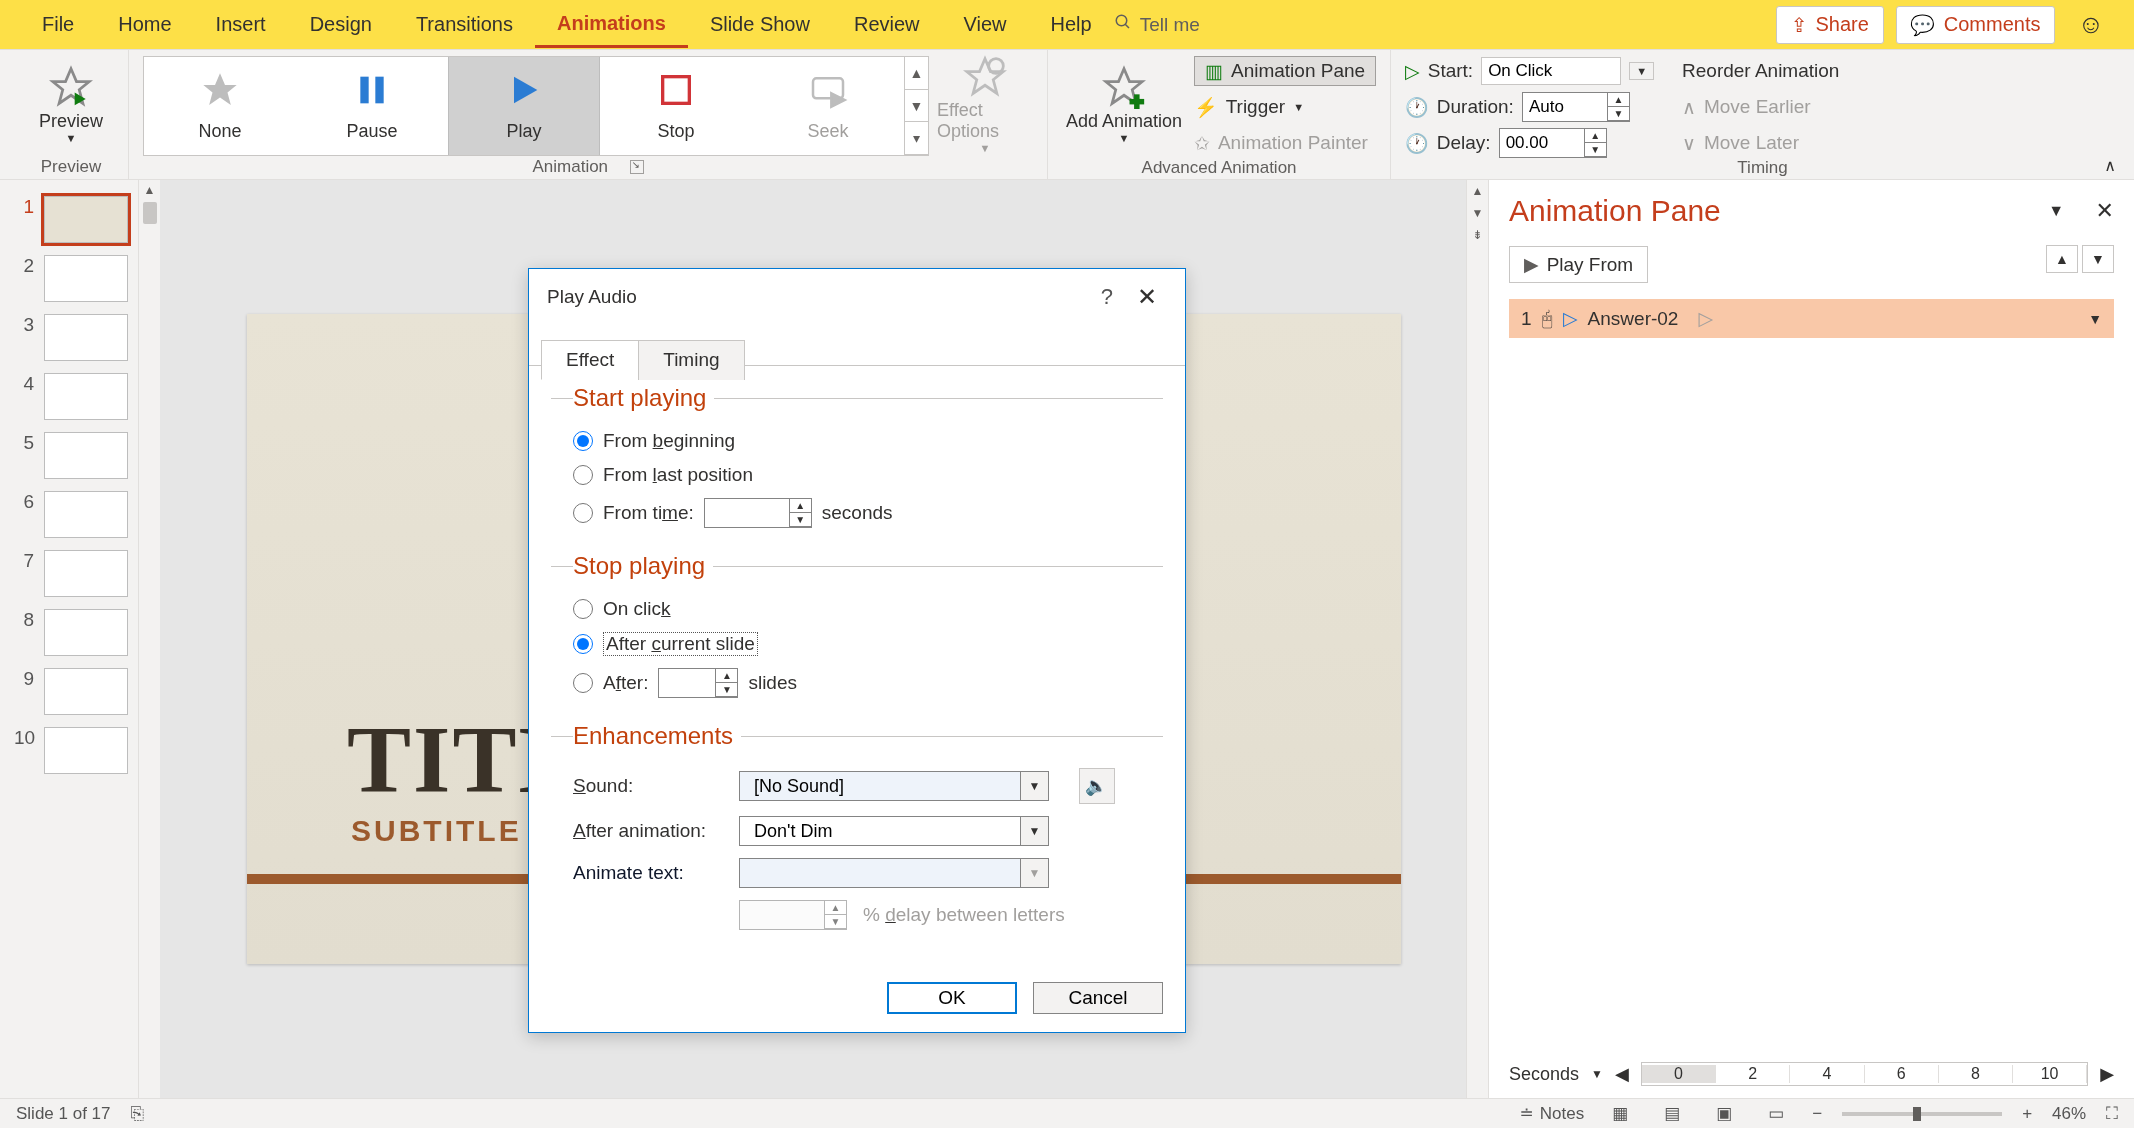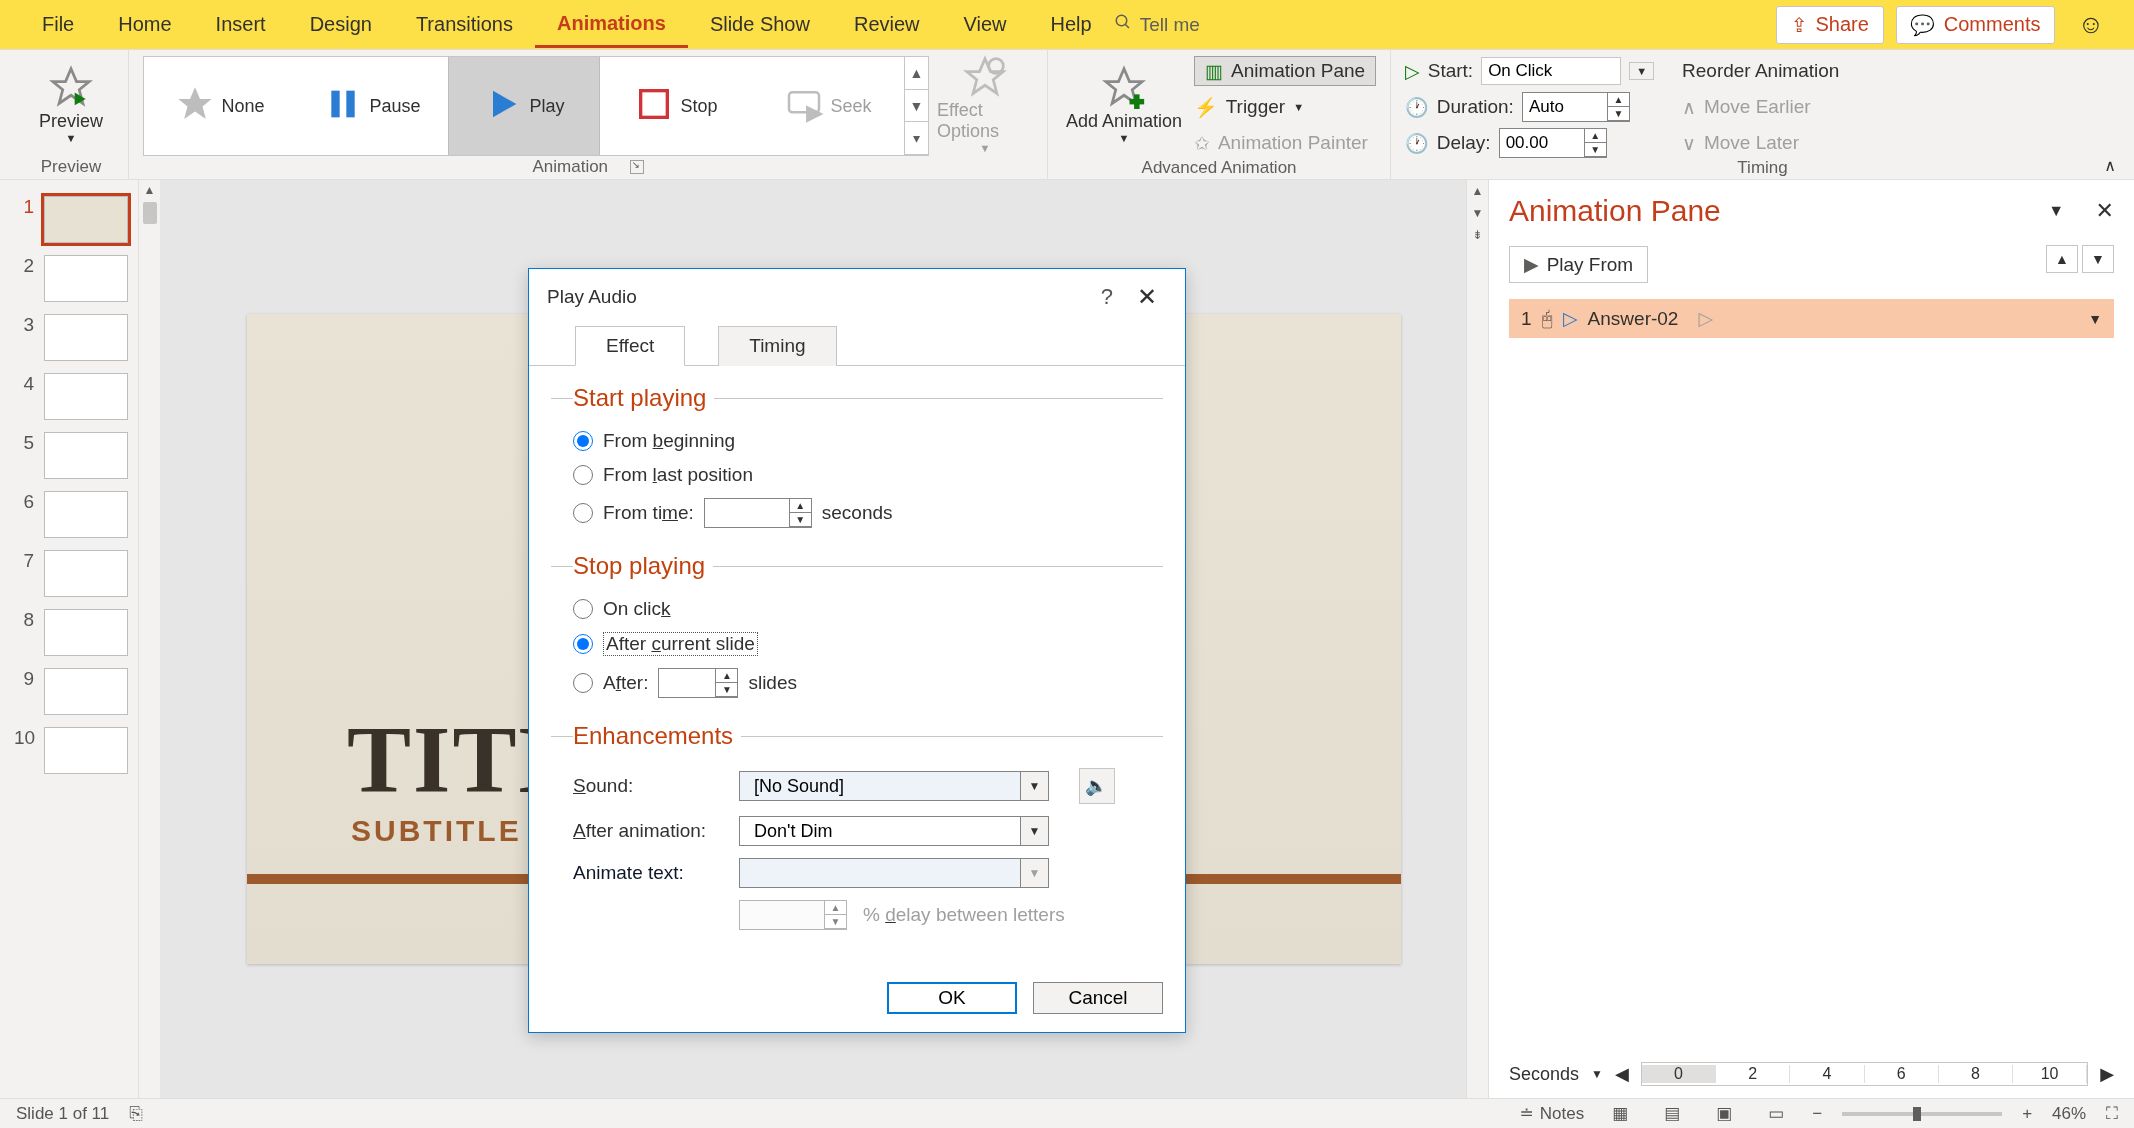--- a/index.html
+++ b/index.html
@@ -14,21 +14,21 @@
 .tellme { display: flex; align-items: center; gap: 8px; color: #605e5c; }
 
 
 .ribbon { height: 130px; background: #f3f2f1; display: flex; border-bottom: 1px solid #e1dfdd; padding-left: 14px; }
 .ribbon-group { border-right: 1px solid #e1dfdd; padding: 6px 14px 0 14px; display: flex; flex-direction: column; }
 .ribbon-group-body { flex: 1; display: flex; align-items: flex-start; gap: 8px; }
 .ribbon-group-label { text-align: center; font-size: 17px; color: #605e5c; padding-bottom: 2px; display:flex; justify-content:center; align-items:center; gap:6px; }
 .big-btn { display: flex; flex-direction: column; align-items: center; justify-content: center; width: 86px; height: 100px; cursor: pointer; font-size: 18px; }
 .big-btn .icon-box { height: 42px; display:flex; align-items:center; justify-content:center; }
 .gallery { display: flex; gap: 0; border: 1px solid #c8c6c4; background: #fff; height: 100px; }
-.gallery .g-item { width: 152px; display:flex; flex-direction:row; align-items:center; justify-content:center; gap:6px; font-size:18px; }
+.gallery .g-item { width: 152px; display:flex; flex-direction:column; align-items:center; justify-content:center; gap:6px; font-size:18px; }
 .gallery-scroll { width: 24px; display:flex; flex-direction:column; border-left:1px solid #c8c6c4; }
 .gallery-scroll div { flex:1; display:flex; align-items:center; justify-content:center; border-bottom:1px solid #c8c6c4; color:#605e5c; cursor:pointer; font-size:14px;}
 .stack { display:flex; flex-direction:column; gap:6px; }
 .stack .row { display:flex; align-items:center; gap:8px; font-size:19px; height: 30px;}
 .anim-pane-btn { background:#e1dfdd; border:1px solid #a19f9d; padding:4px 10px; display:flex; align-items:center; gap:6px; }
 .disabled { color: #a19f9d; }
 .ribbon input[type="text"] { border:1px solid #c8c6c4; height:28px; padding:0 6px; font-size:17px; background:#fff; }
 
 
 .main { position: absolute; top: 180px; left: 0; right: 0; bottom: 30px; display: flex; }
@@ -62,21 +62,21 @@
 .anim-item .dd { margin-left:auto; font-size:14px;}
 .anim-seconds { position:absolute; bottom: 12px; left: 20px; right: 20px; display:flex; align-items:center; font-size:18px; gap:12px;}
 .anim-seconds .ruler { flex:1; border:1px solid #c8c6c4; display:flex; height:24px; align-items:center;}
 .anim-seconds .ruler span { flex:1; text-align:center; font-size:16px; border-right:1px solid #e1dfdd;}
 .dialog { position:absolute; left: 528px; top: 268px; width: 658px; background: #fff; border:1px solid #0078d4; box-shadow: 0 4px 16px rgba(0,0,0,.2); }
 .dialog-title { padding: 14px 18px; font-size: 19px; display:flex; align-items:center; }
 .dialog-title .sp { flex:1; }
 .dialog-title .help { cursor:pointer; padding: 0 14px; font-size:22px; color:#555;}
 .dialog-title .close { cursor:pointer; padding: 0 10px; font-size:24px; }
 .dialog-tabs { display:flex; padding: 0 12px; border-bottom:1px solid #c8c6c4; }
-.dialog-tabs .tab { padding: 8px 30px; border:1px solid #c8c6c4; border-bottom:none; background:#f3f2f1; margin-right:-1px; cursor:pointer; position:relative; top:1px;margin-left:34px;}
+.dialog-tabs .tab { padding: 8px 24px; border:1px solid #c8c6c4; border-bottom:none; background:#f3f2f1; margin-right:-1px; cursor:pointer; position:relative; top:15px;}
 .dialog-tabs .tab.active { background:#fff; border-bottom: 1px solid #fff; }
 .dialog-body { padding: 18px 22px 14px 22px; }
 fieldset { border: none; border-top: 1px solid #c8c6c4; padding: 12px 0 8px 22px; margin-bottom: 10px;}
 legend { padding: 0 8px 0 0; font-size: 24px; color:#c2410c;}
 .radio-row { display:flex; align-items:center; gap:10px; padding: 6px 0; font-size:19px;}
 .radio-row input[type="radio"] { width:20px; height:20px; }
 .spinner { display:inline-flex; border:1px solid #848484; height:30px; background:#fff; }
 .spinner input { border:none; width:84px; padding:0 6px; font-size:17px; }
 .spinner .sp-btns { width:22px; display:flex; flex-direction:column; border-left:1px solid #848484;}
 .spinner .sp-btns div { flex:1; display:flex; align-items:center; justify-content:center; font-size:10px; cursor:pointer; border-bottom:1px solid #848484;}
@@ -487,21 +487,21 @@
       </div>
     </fieldset>
   </div>
   <div class="dialog-buttons">
     <button class="primary">OK</button>
     <button>Cancel</button>
   </div>
 </div>
 
 <div class="statusbar">
-  <span>Slide 1 of 11</span>
+  <span>Slide 1 of 17</span>
   <span>⎘</span>
   <span class="sp"></span>
   <span style="display:flex;align-items:center;gap:6px; cursor:pointer;">
     <span>≐</span>
     <span>Notes</span>
   </span>
   <span class="view-btn">▦</span>
   <span class="view-btn">▤</span>
   <span class="view-btn">▣</span>
   <span class="view-btn">▭</span>

